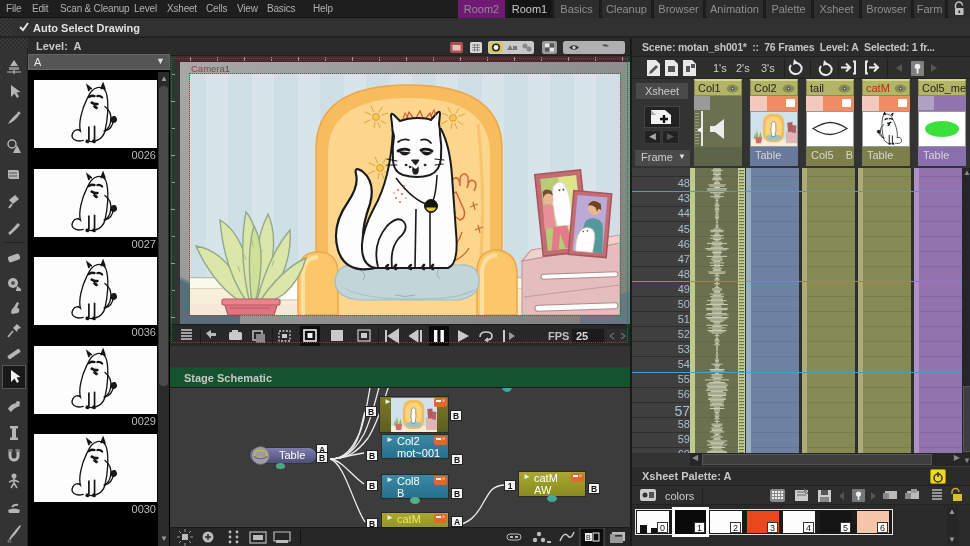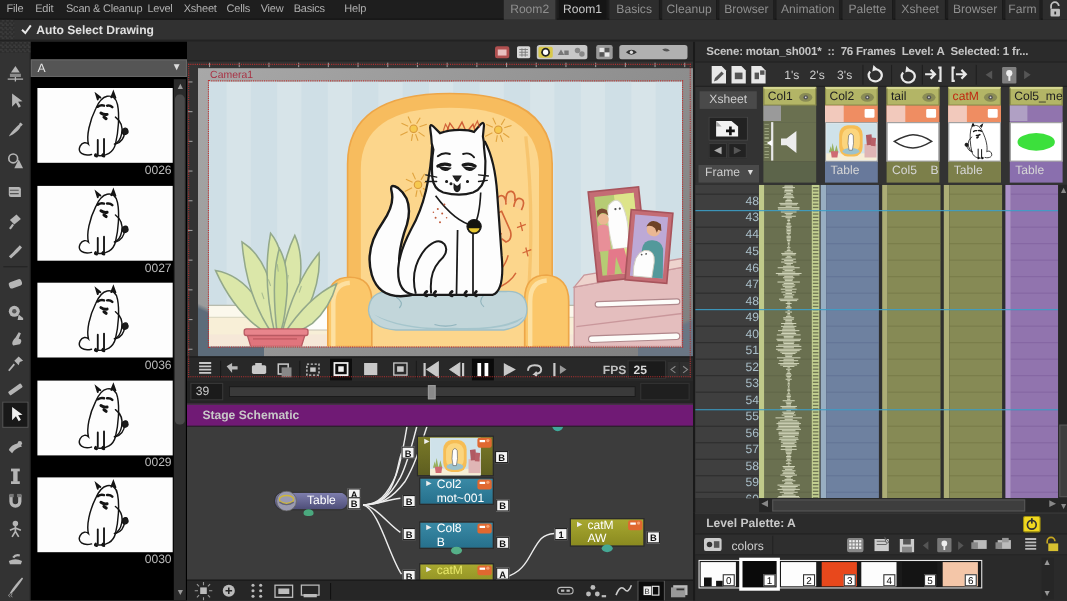--- a/index.html
+++ b/index.html
@@ -8,21 +8,21 @@
 <div class="abs" style="left:0;top:0;width:970px;height:18px;background:#1e1e1e;border-bottom:1px solid #111;">
     <div class="abs" style="left:6px;top:3px;font-size:10px;letter-spacing:-0.2px;color:#b0b0b0;">File</div>
     <div class="abs" style="left:32px;top:3px;font-size:10px;letter-spacing:-0.2px;color:#b0b0b0;">Edit</div>
     <div class="abs" style="left:60px;top:3px;font-size:10px;letter-spacing:-0.2px;color:#b0b0b0;">Scan &amp; Cleanup</div>
     <div class="abs" style="left:134px;top:3px;font-size:10px;letter-spacing:-0.2px;color:#b0b0b0;">Level</div>
     <div class="abs" style="left:167px;top:3px;font-size:10px;letter-spacing:-0.2px;color:#b0b0b0;">Xsheet</div>
     <div class="abs" style="left:206px;top:3px;font-size:10px;letter-spacing:-0.2px;color:#b0b0b0;">Cells</div>
     <div class="abs" style="left:237px;top:3px;font-size:10px;letter-spacing:-0.2px;color:#b0b0b0;">View</div>
     <div class="abs" style="left:267px;top:3px;font-size:10px;letter-spacing:-0.2px;color:#b0b0b0;">Basics</div>
     <div class="abs" style="left:313px;top:3px;font-size:10px;letter-spacing:-0.2px;color:#b0b0b0;">Help</div>
-    <div class="abs" style="left:458px;top:0;width:48px;height:18px;background:#404040;color:#8f8f8f;border-right:1px solid #191919;font-size:11px;text-align:center;line-height:18px;">Room2</div>
+    <div class="abs" style="left:458px;top:0;width:48px;height:18px;background:#701a75;color:#8f8f8f;border-right:1px solid #191919;font-size:11px;text-align:center;line-height:18px;">Room2</div>
     <div class="abs" style="left:508px;top:0;width:44px;height:18px;background:#151515;color:#c8c8c8;border-right:1px solid #191919;font-size:11px;text-align:center;line-height:18px;">Room1</div>
     <div class="abs" style="left:554px;top:0;width:46px;height:18px;background:#2d2d2d;color:#8f8f8f;border-right:1px solid #191919;font-size:11px;text-align:center;line-height:18px;">Basics</div>
     <div class="abs" style="left:602px;top:0;width:50px;height:18px;background:#2d2d2d;color:#8f8f8f;border-right:1px solid #191919;font-size:11px;text-align:center;line-height:18px;">Cleanup</div>
     <div class="abs" style="left:654px;top:0;width:50px;height:18px;background:#2d2d2d;color:#8f8f8f;border-right:1px solid #191919;font-size:11px;text-align:center;line-height:18px;">Browser</div>
     <div class="abs" style="left:706px;top:0;width:58px;height:18px;background:#2d2d2d;color:#8f8f8f;border-right:1px solid #191919;font-size:11px;text-align:center;line-height:18px;">Animation</div>
     <div class="abs" style="left:766px;top:0;width:46px;height:18px;background:#2d2d2d;color:#8f8f8f;border-right:1px solid #191919;font-size:11px;text-align:center;line-height:18px;">Palette</div>
     <div class="abs" style="left:814px;top:0;width:46px;height:18px;background:#2d2d2d;color:#8f8f8f;border-right:1px solid #191919;font-size:11px;text-align:center;line-height:18px;">Xsheet</div>
     <div class="abs" style="left:862px;top:0;width:50px;height:18px;background:#2d2d2d;color:#8f8f8f;border-right:1px solid #191919;font-size:11px;text-align:center;line-height:18px;">Browser</div>
     <div class="abs" style="left:914px;top:0;width:32px;height:18px;background:#2d2d2d;color:#8f8f8f;border-right:1px solid #191919;font-size:11px;text-align:center;line-height:18px;">Farm</div>
     <div class="abs" style="left:948px;top:0;width:22px;height:18px;background:#2d2d2d;">
@@ -112,20 +112,23 @@
       <path d="M4 13 q6 -3 12 0 l-1 3 H5 Z" fill="#b5b5b5"></path>
       <path d="M8 10 q2 -3 6 -2" stroke="#b5b5b5" stroke-width="2" fill="none"></path>
     </svg>
     <svg class="abs" style="left:4px;top:484px;" width="20" height="20" viewBox="0 0 20 20">
       <path d="M5 17 C8 12 12 7 16 3 L17 4 C14 9 10 14 6 18 Z" fill="#b5b5b5"></path>
     </svg>
     <div class="abs" style="left:3px;top:204px;width:22px;height:1px;background:#222;"></div>
     <div class="abs" style="left:7px;top:498px;color:#999;font-size:9px;">«</div>
   </div>
 <div class="abs" style="left:28px;top:38px;width:142px;height:508px;background:#000;">
+    <div class="abs" style="left:0;top:0;width:142px;height:16px;background:#2a2a2a;">
+      <span style="position:absolute;left:8px;top:2px;font-size:11px;font-weight:bold;color:#c8c8c8;">Level:&nbsp; A</span>
+    </div>
     <div class="abs" style="left:0;top:16px;width:142px;height:16px;background:#555;border:1px solid #666;">
       <span style="position:absolute;left:5px;top:1px;font-size:11px;color:#e8e8e8;">A</span>
       <span style="position:absolute;right:4px;top:1px;font-size:9px;color:#ddd;">▼</span>
     </div>
     <div class="abs" style="left:6px;top:42px;width:123px;height:68px;background:#fdfdfd;overflow:hidden;"><svg width="123" height="68" viewBox="5 -2 92 72">
         <g fill="none" stroke="#141414" stroke-width="1.8" stroke-linecap="round">
 <path d="M38 62 C30 64 24 60 27 54 C29 50 33 50 35 52 C33 44 36 30 42 18 C45 11 48 7 53 6 C58 5 62 8 63 14 C65 24 64 40 61 52 C59 60 52 64 44 63" stroke-width="1.4"></path>
 <path d="M44 9 l-1.5-5 4 3.2" fill="#1a1a1a"></path>
           <path d="M57 7 l2-5 2 5.5" fill="#1a1a1a"></path>
 <path d="M44 16 q3 -2 6 -1 M53 15 q3 -0.5 5 1.5" stroke-width="2.4"></path>
@@ -462,28 +465,22 @@
           <path d="M339 7 l6 4 -6 4 Z" fill="#999"></path>
         </g>
         <text x="378" y="15" font-size="11" font-weight="bold" fill="#c0c0c0" font-family="Liberation Sans">FPS</text>
         <rect x="401" y="3" width="34" height="16" fill="#1b1b1b" stroke="#333"></rect>
         <text x="406" y="15" font-size="11" font-weight="bold" fill="#d8d8d8" font-family="Liberation Sans">25</text>
         <rect x="437" y="4" width="10" height="14" fill="#2f2f2f"></rect>
         <path d="M444 8 l-4 3 4 3" stroke="#888" fill="none"></path>
         <rect x="448" y="4" width="10" height="14" fill="#2f2f2f"></rect>
         <path d="M451 8 l4 3 -4 3" stroke="#888" fill="none"></path>
       </svg></div>
-    <div class="abs" style="left:0;top:308px;width:460px;height:21px;background:#242424;">
-      <div class="abs" style="left:3px;top:2px;width:30px;height:16px;background:#1b1b1b;border:1px solid #3a3a3a;color:#ccc;font-size:11px;padding:1px 0 0 4px;">39</div>
-      <div class="abs" style="left:38px;top:5px;width:370px;height:10px;background:#3a3a3a;border:1px solid #1a1a1a;"></div>
-      <div class="abs" style="left:219px;top:4px;width:7px;height:13px;background:#8a8a8a;border:1px solid #999;"></div>
-      <div class="abs" style="left:412px;top:2px;width:45px;height:16px;background:#1f1f1f;border:1px solid #333;"></div>
-    </div>
   </div>
-<div class="abs" style="left:170px;top:367px;width:460px;height:21px;background:#701a75;border-bottom:1px solid #1c1c1c;border-top:1px solid #3a3a3a;">
+<div class="abs" style="left:170px;top:367px;width:460px;height:21px;background:#14532d;border-bottom:1px solid #1c1c1c;border-top:1px solid #3a3a3a;">
     <span style="position:absolute;left:14px;top:4px;font-size:11px;font-weight:bold;color:#c8c8c8;">Stage Schematic</span>
   </div>
 <div class="abs" style="left:170px;top:388px;width:460px;height:139px;background:#3c3c3c;overflow:hidden;">
     <svg class="abs" style="left:0;top:0" width="460" height="139" viewBox="0 0 460 139">
       <g fill="none" stroke="#ececec" stroke-width="1.3">
         <path d="M160 71 C174 71 182 62 190 44 C196 28 198 10 202 -12"></path>
         <path d="M160 71 C175 71 184 64 194 46 C202 30 206 10 212 -12"></path>
         <path d="M160 71 C175 71 186 66 198 50 C208 34 214 12 222 -12"></path>
         <path d="M160 71 C174 71 182 64 187 52 C192 40 192 32 195 24"></path>
         <path d="M160 71 C170 71 180 67 194 65"></path>
@@ -784,35 +781,35 @@
       <div class="abs" style="left:30px;top:54.5px;width:28px;text-align:right;font-size:11px;color:#aabfc9;">45</div>
       <div class="abs" style="left:0;top:68.0px;width:58px;height:1px;background:#2d2d2d;"></div>
       <div class="abs" style="left:30px;top:69.5px;width:28px;text-align:right;font-size:11px;color:#aabfc9;">46</div>
       <div class="abs" style="left:0;top:83.0px;width:58px;height:1px;background:#2d2d2d;"></div>
       <div class="abs" style="left:30px;top:84.5px;width:28px;text-align:right;font-size:11px;color:#aabfc9;">47</div>
       <div class="abs" style="left:0;top:98.1px;width:58px;height:1px;background:#2d2d2d;"></div>
       <div class="abs" style="left:30px;top:99.6px;width:28px;text-align:right;font-size:11px;color:#aabfc9;">48</div>
       <div class="abs" style="left:0;top:113.2px;width:58px;height:1px;background:#2d2d2d;"></div>
       <div class="abs" style="left:30px;top:114.7px;width:28px;text-align:right;font-size:11px;color:#aabfc9;">49</div>
       <div class="abs" style="left:0;top:128.2px;width:58px;height:1px;background:#2d2d2d;"></div>
-      <div class="abs" style="left:30px;top:129.7px;width:28px;text-align:right;font-size:11px;color:#aabfc9;">40</div>
+      <div class="abs" style="left:30px;top:129.7px;width:28px;text-align:right;font-size:11px;color:#aabfc9;">50</div>
       <div class="abs" style="left:0;top:143.3px;width:58px;height:1px;background:#2d2d2d;"></div>
       <div class="abs" style="left:30px;top:144.8px;width:28px;text-align:right;font-size:11px;color:#aabfc9;">51</div>
       <div class="abs" style="left:0;top:158.3px;width:58px;height:1px;background:#2d2d2d;"></div>
       <div class="abs" style="left:30px;top:159.8px;width:28px;text-align:right;font-size:11px;color:#aabfc9;">52</div>
       <div class="abs" style="left:0;top:173.4px;width:58px;height:1px;background:#2d2d2d;"></div>
       <div class="abs" style="left:30px;top:174.9px;width:28px;text-align:right;font-size:11px;color:#aabfc9;">53</div>
       <div class="abs" style="left:0;top:188.4px;width:58px;height:1px;background:#2d2d2d;"></div>
       <div class="abs" style="left:30px;top:189.9px;width:28px;text-align:right;font-size:11px;color:#aabfc9;">54</div>
       <div class="abs" style="left:0;top:203.5px;width:58px;height:1px;background:#2d2d2d;"></div>
       <div class="abs" style="left:30px;top:205.0px;width:28px;text-align:right;font-size:11px;color:#aabfc9;">55</div>
       <div class="abs" style="left:0;top:218.5px;width:58px;height:1px;background:#2d2d2d;"></div>
       <div class="abs" style="left:30px;top:220.0px;width:28px;text-align:right;font-size:11px;color:#aabfc9;">56</div>
       <div class="abs" style="left:0;top:233.6px;width:58px;height:1px;background:#2d2d2d;"></div>
-      <div class="abs" style="left:30px;top:235.1px;width:28px;text-align:right;font-size:11px;color:#aabfc9;">57</div>
+      <div class="abs" style="left:30px;top:235.1px;width:28px;text-align:right;font-size:14px;color:#aabfc9;">57</div>
       <div class="abs" style="left:0;top:248.6px;width:58px;height:1px;background:#2d2d2d;"></div>
       <div class="abs" style="left:30px;top:250.1px;width:28px;text-align:right;font-size:11px;color:#aabfc9;">58</div>
       <div class="abs" style="left:0;top:263.7px;width:58px;height:1px;background:#2d2d2d;"></div>
       <div class="abs" style="left:30px;top:265.2px;width:28px;text-align:right;font-size:11px;color:#aabfc9;">59</div>
       <div class="abs" style="left:0;top:278.7px;width:58px;height:1px;background:#2d2d2d;"></div>
       <div class="abs" style="left:30px;top:280.2px;width:28px;text-align:right;font-size:11px;color:#aabfc9;">60</div>
       <div class="abs" style="left:58px;top:0;width:5px;height:285px;background:#c0ca8a;"></div>
       <div class="abs" style="left:63px;top:0;width:48px;height:285px;background:#6a7050;"></div>
       <div class="abs" style="left:63px;top:7.8px;width:48px;height:1px;background:#5a5f44;opacity:0.5;"></div>
       <div class="abs" style="left:63px;top:22.9px;width:48px;height:1px;background:#5a5f44;opacity:0.5;"></div>
@@ -1028,21 +1025,21 @@
       <div style="position:absolute;left:12px;top:1px;width:230px;height:11px;background:#3e3e3e;border:1px solid #555;"></div>
     </div>
     <div class="abs" style="left:330px;top:130px;width:10px;height:298px;background:#262626;">
       <span style="position:absolute;left:1px;top:0px;color:#888;font-size:8px;">▲</span>
       <span style="position:absolute;left:1px;top:288px;color:#888;font-size:8px;">▼</span>
       <div style="position:absolute;left:1px;top:218px;width:8px;height:66px;background:#3e3e3e;border:1px solid #555;"></div>
     </div>
   </div>
 <div class="abs" style="left:630px;top:466px;width:340px;height:80px;background:#2b2b2b;border-left:2px solid #1a1a1a;">
     <div class="abs" style="left:0;top:0;width:340px;height:20px;background:#2b2b2b;border-top:1px solid #3a3a3a;border-bottom:1px solid #1f1f1f;">
-      <span style="position:absolute;left:10px;top:3px;font-size:11px;font-weight:bold;color:#c8c8c8;">Level Palette: A</span>
+      <span style="position:absolute;left:10px;top:3px;font-size:11px;font-weight:bold;color:#c8c8c8;">Xsheet Palette: A</span>
       <div style="position:absolute;left:298px;top:2px;width:16px;height:15px;background:#f0d820;border:1px solid #a09010;border-radius:2px;"><svg width="14" height="13" viewBox="0 0 14 13">
           <circle cx="7" cy="7" r="4" fill="none" stroke="#333" stroke-width="1.5"></circle>
           <rect x="6.3" y="1" width="1.5" height="5" fill="#333"></rect>
         </svg></div>
     </div>
     <div class="abs" style="left:0;top:20px;width:340px;height:19px;background:#2e2e2e;border-bottom:1px solid #222;"><svg width="340" height="19" viewBox="0 0 340 19">
         <rect x="8" y="3" width="16" height="12" rx="2" fill="#ccc"></rect>
         <circle cx="13" cy="9" r="2.5" fill="#333"></circle>
         <rect x="17" y="6" width="5" height="6" fill="#555"></rect>
         <text x="33" y="14" font-size="11" fill="#ccc" font-family="Liberation Sans">colors</text>

